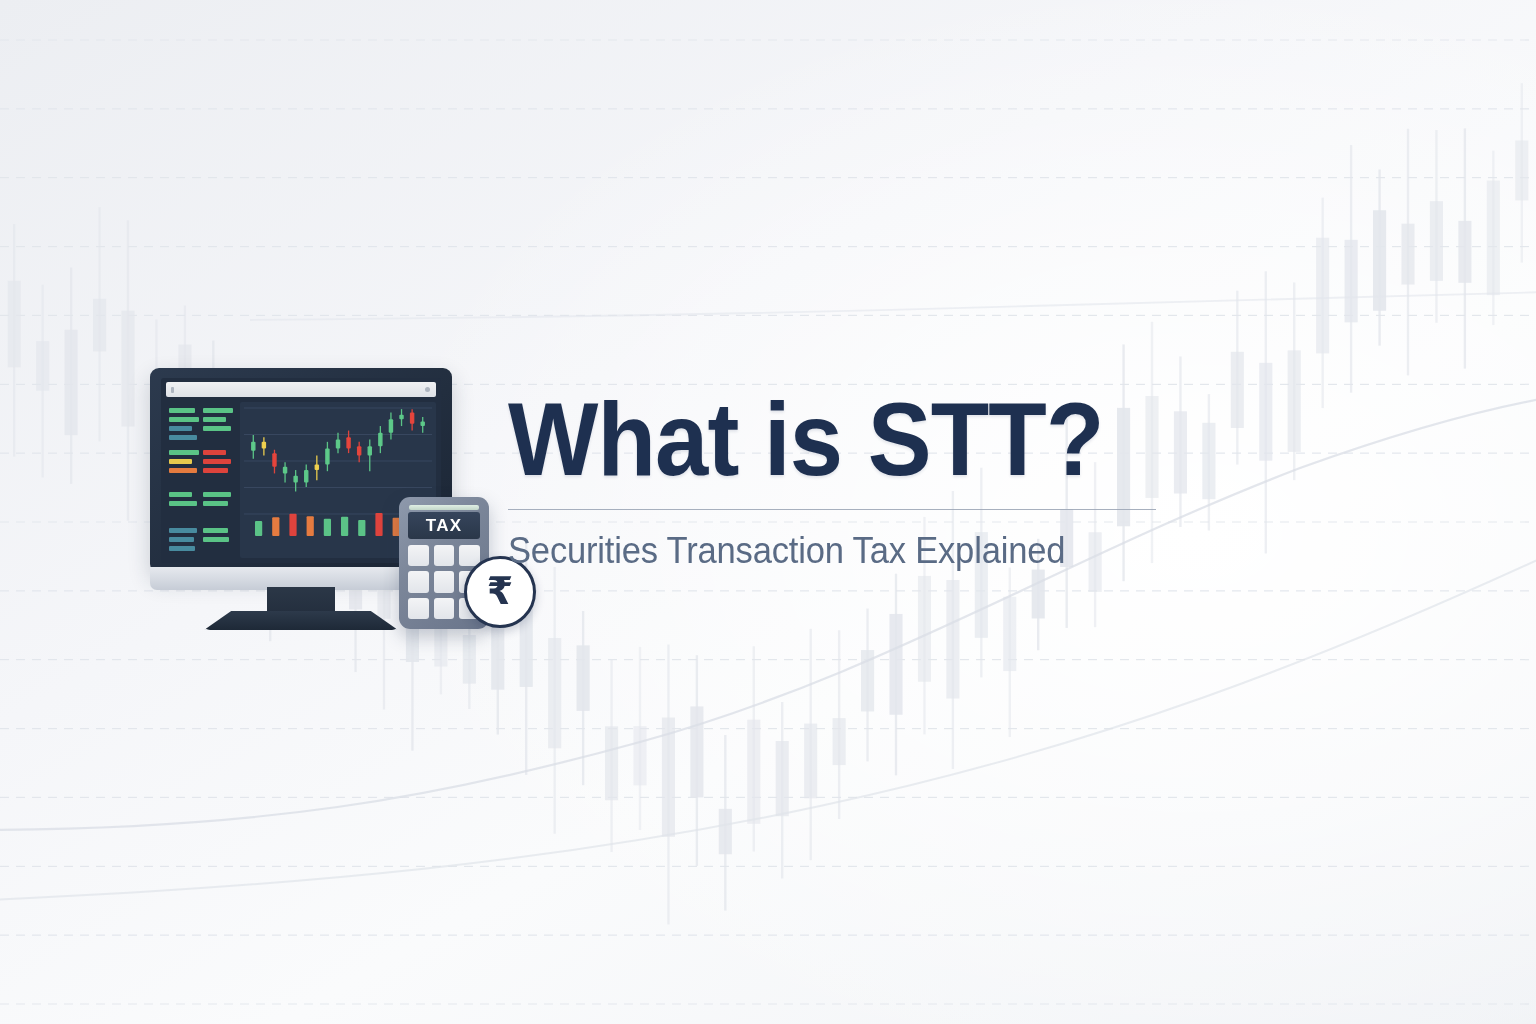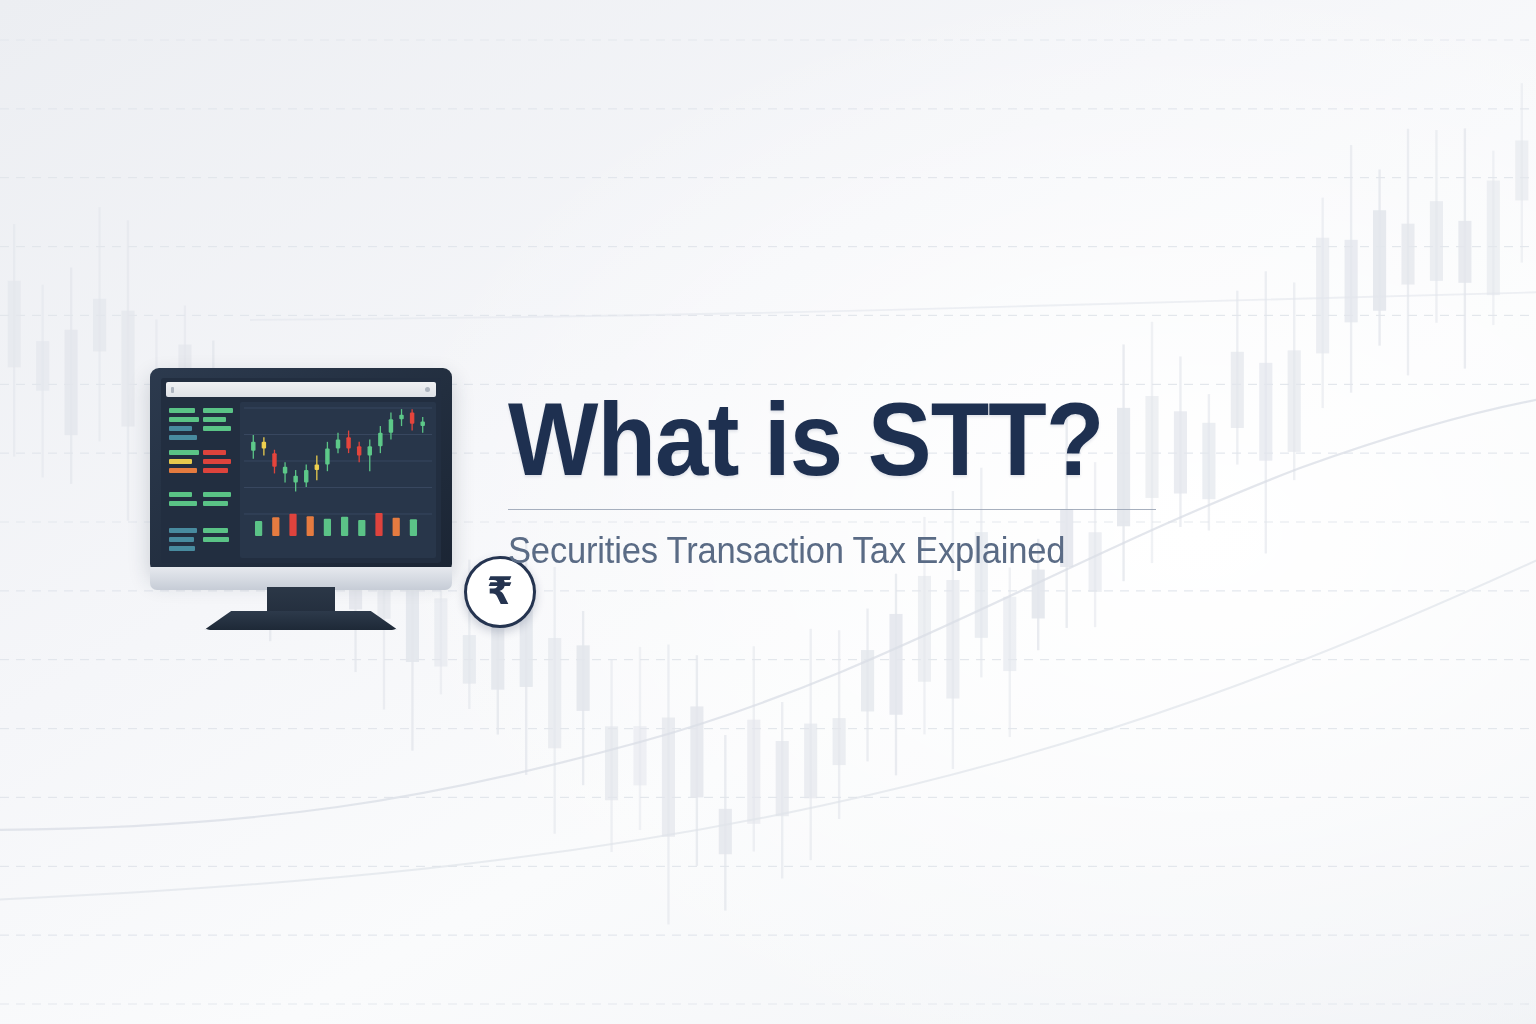--- a/index.html
+++ b/index.html
@@ -353,20 +353,38 @@
             </svg>
         </div>
       </div>
     </div>
 
     <div class="mon-chin"></div>
     <div class="mon-neck"></div>
     <div class="mon-base"></div>
   </div>
 
+  <div id="calc">
+    <div class="calc-body"></div>
+    <div class="calc-strip"></div>
+    <div class="calc-display">
+      <span>TAX</span>
+    </div>
+    <div class="keypad">
+      <div class="key"></div>
+      <div class="key"></div>
+      <div class="key"></div>
+      <div class="key"></div>
+      <div class="key"></div>
+      <div class="key"></div>
+      <div class="key"></div>
+      <div class="key"></div>
+      <div class="key"></div>
+    </div>
+  </div>
 
   <div id="rupee-badge">
     <span>₹</span>
   </div>
 
   <div id="textblock">
     <h1 id="page-title">What is STT?</h1>
     <div id="title-divider"></div>
     <p id="page-subtitle">Securities Transaction Tax Explained</p>
   </div>

